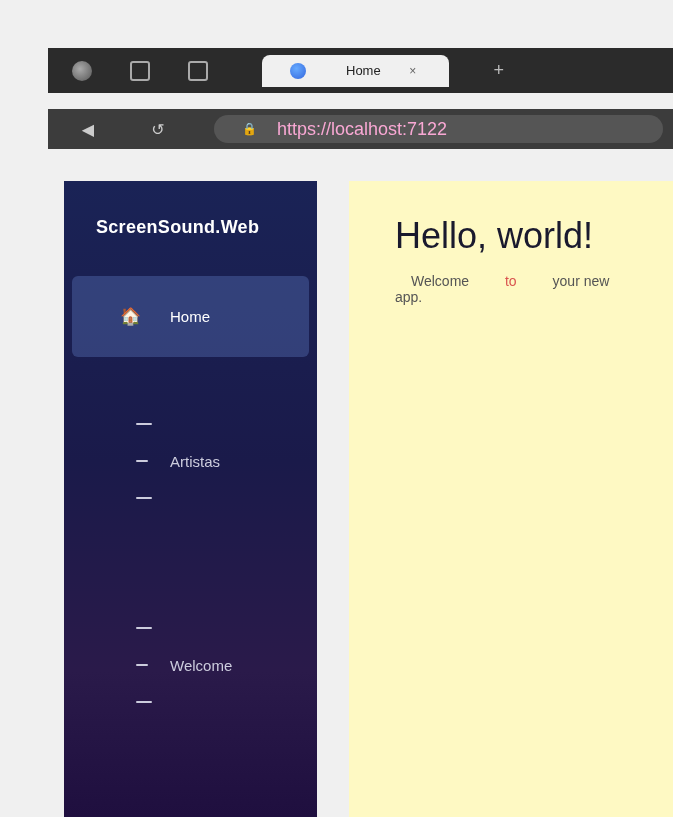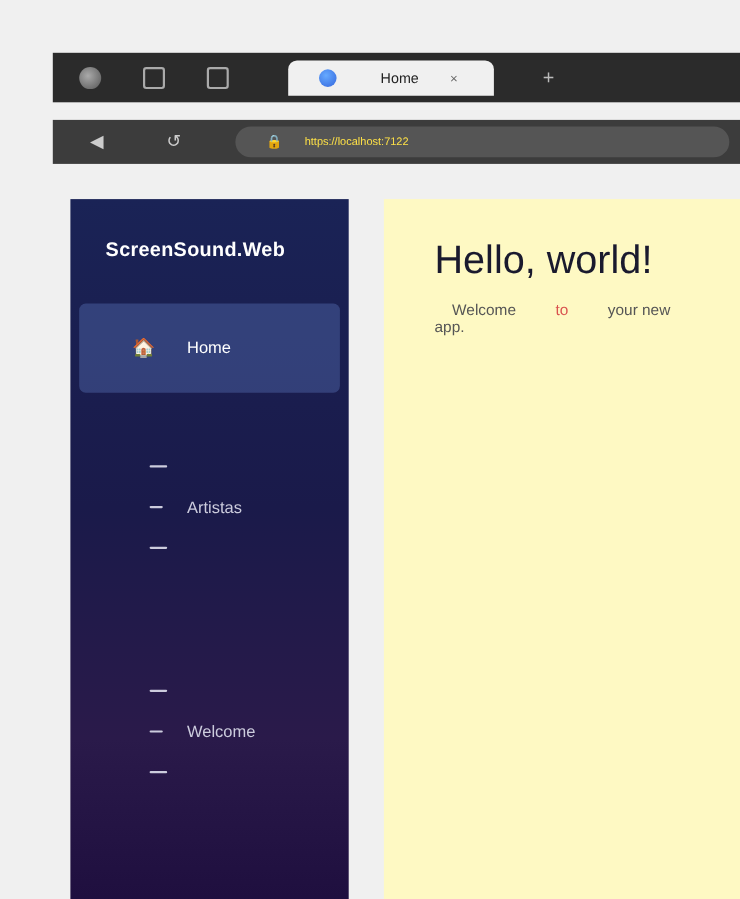--- a/index.html
+++ b/index.html
@@ -91,21 +91,21 @@
       font-size: 13px;
       padding: 0 12px;
       outline: none;
       display: flex;
       align-items: center;
     }
     .lock-icon {
       color: #aaa; font-size: 12px; margin-right: 4px;
     }
     .address-text {
-      color: #fde047; font-size: 10px;
+      color: #f9a8d4; font-size: 18px;
     }
 
     
     .app-container {
       display: flex;
       height: calc(817px - 85px);
     }
 
     
     .sidebar {

